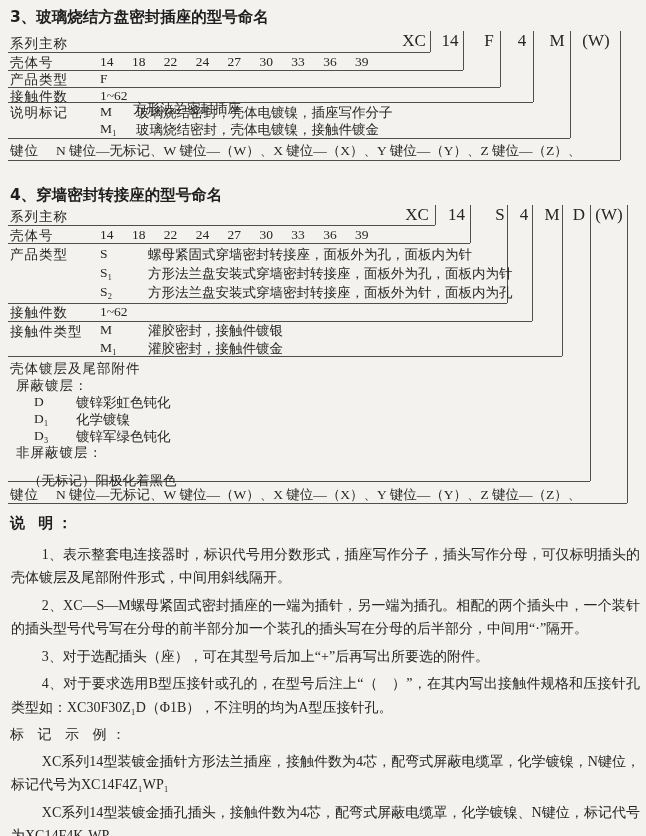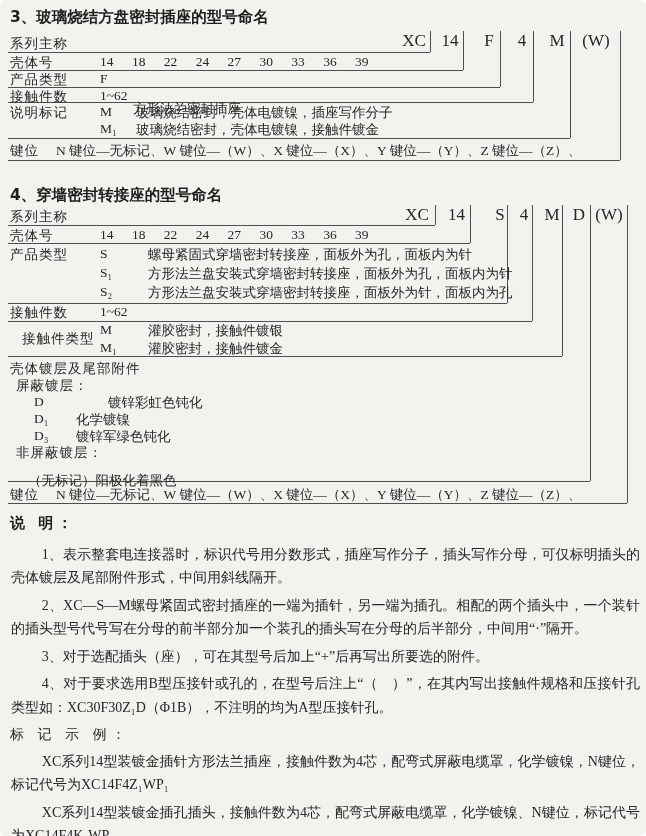--- a/index.html
+++ b/index.html
@@ -1,20 +1,19 @@
 <!DOCTYPE html>
 <html><head>
 <meta charset="utf-8">
 <style>
   html,body { margin:0; padding:0; }
   .page {
     position:relative; width:646px; height:836px;
     background:#f4f2ee; color:#262626; overflow:hidden;
     font-family:"Liberation Serif","DejaVu Serif",serif;
-    border-radius:6px;
   }
   .sec-title {
     position:absolute; font-weight:bold; font-size:15.5px; white-space:nowrap;
     font-family:"DejaVu Sans","Liberation Sans",sans-serif; color:#1e1e1e;
   }
   .lbl { position:absolute; font-size:13.5px; white-space:nowrap; letter-spacing:1px; }
   .val { position:absolute; font-size:13.5px; white-space:nowrap; }
   .code { position:absolute; font-size:17px; text-align:center; white-space:nowrap; }
   .vln { position:absolute; width:0; border-left:1.4px solid #4f4f4f; }
   .hln { position:absolute; height:0; border-top:1.4px solid #4f4f4f; }
@@ -102,29 +101,29 @@
   <span class="val nums" style="left:100px;top:227px;">14 18 22 24 27 30 33 36 39</span>
   <span class="lbl" style="left:10px;top:246px;">产品类型</span>
   <span class="val" style="left:100px;top:246px;">S</span>
   <span class="val" style="left:148px;top:246px;">螺母紧固式穿墙密封转接座，面板外为孔，面板内为针</span>
   <span class="val" style="left:100px;top:265px;">S₁</span>
   <span class="val" style="left:148px;top:265px;">方形法兰盘安装式穿墙密封转接座，面板外为孔，面板内为针</span>
   <span class="val" style="left:100px;top:284px;">S₂</span>
   <span class="val" style="left:148px;top:284px;">方形法兰盘安装式穿墙密封转接座，面板外为针，面板内为孔</span>
   <span class="lbl" style="left:10px;top:304px;">接触件数</span>
   <span class="val" style="left:100px;top:304px;">1~62</span>
-  <span class="lbl" style="left:10px;top:330px;margin-left:12px;">接触件类型</span>
+  <span class="lbl" style="left:10px;top:323px;">接触件类型</span>
   <span class="val" style="left:100px;top:322px;">M</span>
   <span class="val" style="left:148px;top:322px;">灌胶密封，接触件镀银</span>
   <span class="val" style="left:100px;top:340px;">M₁</span>
   <span class="val" style="left:148px;top:340px;">灌胶密封，接触件镀金</span>
   <span class="lbl" style="left:10px;top:360px;">壳体镀层及尾部附件</span>
   <span class="lbl" style="left:16px;top:377px;">屏蔽镀层：</span>
   <span class="val" style="left:34px;top:394px;">D</span>
-  <span class="val" style="left:76px;top:394px;margin-left:32px;">镀锌彩虹色钝化</span>
+  <span class="val" style="left:76px;top:394px;">镀锌彩虹色钝化</span>
   <span class="val" style="left:34px;top:411px;text-align:right;">D₁</span>
   <span class="val" style="left:76px;top:411px;">化学镀镍</span>
   <span class="val" style="left:34px;top:428px;">D₃</span>
   <span class="val" style="left:76px;top:428px;">镀锌军绿色钝化</span>
   <span class="lbl" style="left:16px;top:444px;text-align:right;">非屏蔽镀层：</span>
   <span class="val" style="left:28px;top:472px;">（无标记）阳极化着黑色</span>
   <span class="lbl" style="left:10px;top:486px;">键位</span>
   <span class="val" style="left:56px;top:486px;">N 键位—无标记、W 键位—（W）、X 键位—（X）、Y 键位—（Y）、Z 键位—（Z）、</span>
 
   <div class="notes">

